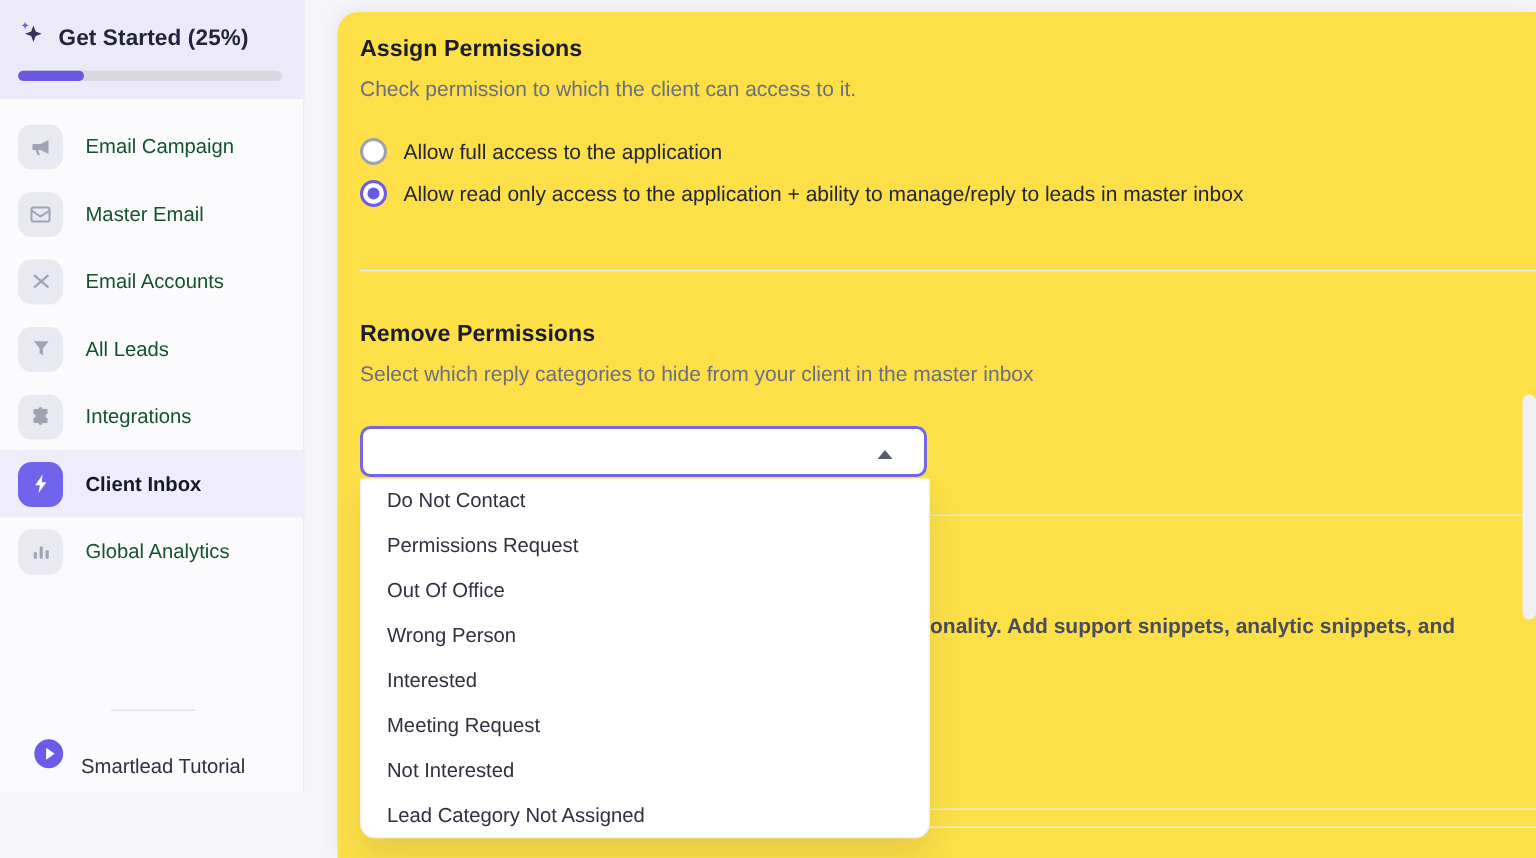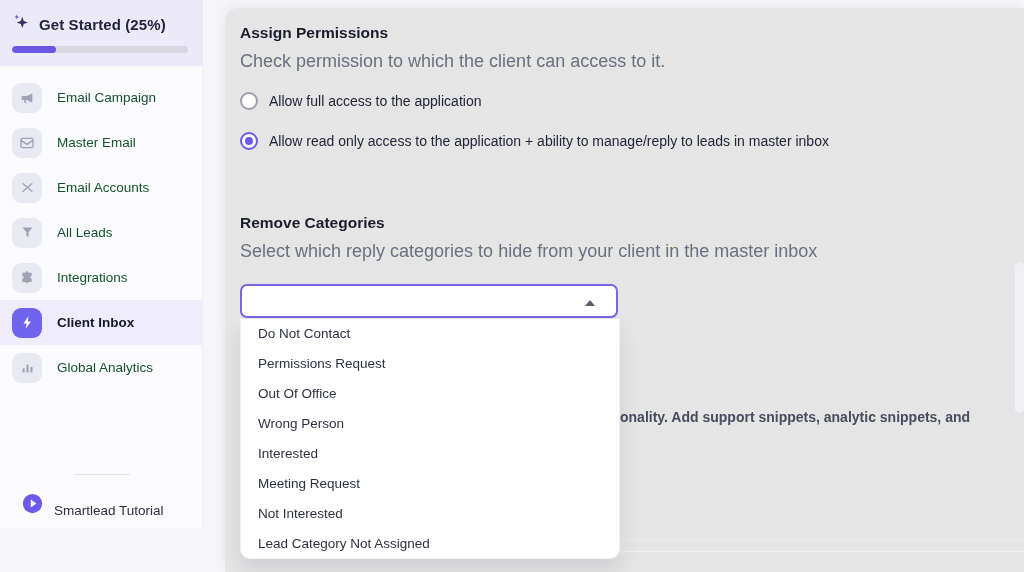--- a/index.html
+++ b/index.html
@@ -26,24 +26,24 @@
   .nav-item.active .icon-box { background:#7164EC; }
   .nav-item.active .nav-label { font-weight:700; color:#15172B; }
 
   .side-bottom { position:absolute; left:0; bottom:0; width:203px; }
   .mini-divider { width:56px; height:1px; background:#E3E3EB; margin:0 auto 18px auto; }
   .tutorial { display:flex; align-items:flex-end; gap:11px; padding:0 0 10px 22px; cursor:pointer; }
   .tutorial-label { font-size:13.5px; color:#2E3142; }
 
   
   .card { position:absolute; left:225px; top:8px; width:799px; height:564px;
-          background:#e5e5e5; border-top-left-radius:14px;
+          background:#fde047; border-top-left-radius:14px;
           box-shadow:-3px -3px 10px rgba(25,25,60,.05); }
   .h2 { position:absolute; left:15px; font-size:15.5px; font-weight:700; color:#1B1D2C; }
-  .desc { position:absolute; left:15px; font-size:18px; color:#6A7080; }
+  .desc { position:absolute; left:15px; font-size:14px; color:#6A7080; }
 
   .radio-row { position:absolute; left:15px; display:flex; align-items:center; gap:11px; cursor:pointer; }
   .radio { width:18px; height:18px; border:2px solid #9EA2B0; border-radius:50%;
            background:#fff; flex:0 0 auto; position:relative; }
   .radio.selected { border-color:#6C5BE8; }
   .radio.selected::after { content:""; position:absolute; left:3px; top:3px;
            width:8px; height:8px; border-radius:50%; background:#6C5BE8; }
   .radio-label { font-size:14px; color:#23253A; }
 
   .divider { position:absolute; left:15px; right:0; height:1px; background:#E7E7EE; }
@@ -176,28 +176,28 @@
   <main class="card">
 
     <div class="h2" style="top:16px;">Assign Permissions</div>
     <div class="desc" style="top:43px;">Check permission to which the client can access to it.</div>
 
     <div class="radio-row" style="top:84px;">
       <span class="radio"></span>
       <span class="radio-label">Allow full access to the application</span>
     </div>
 
-    <div class="radio-row" style="top:124px;">
+    <div class="radio-row" style="top:112px;">
       <span class="radio selected"></span>
       <span class="radio-label">Allow read only access to the application + ability to manage/reply to leads in master inbox</span>
     </div>
 
     <div class="divider" style="top:172px;"></div>
 
-    <div class="h2" style="top:206px;">Remove Categories</div>
+    <div class="h2" style="top:206px;">Remove Permissions</div>
     <div class="desc" style="top:233px;">Select which reply categories to hide from your client in the master inbox</div>
 
     <div class="divider" style="top:335px; z-index:1;"></div>
     <div class="hidden-fragment">onality. Add support snippets, analytic snippets, and</div>
     <div class="faint-line-a"></div>
     <div class="faint-line-b"></div>
     <div class="scroll-hint"></div>
 
     <div class="select-box">
       <span class="caret-up"></span>

